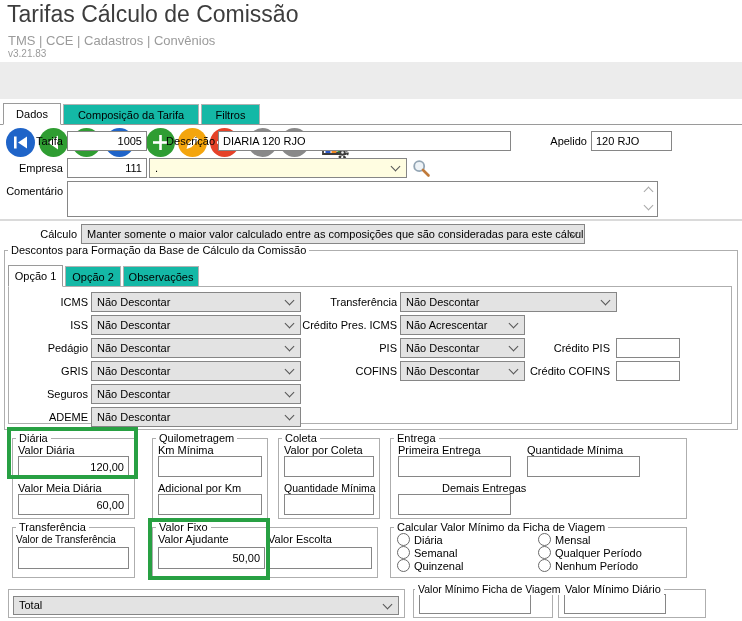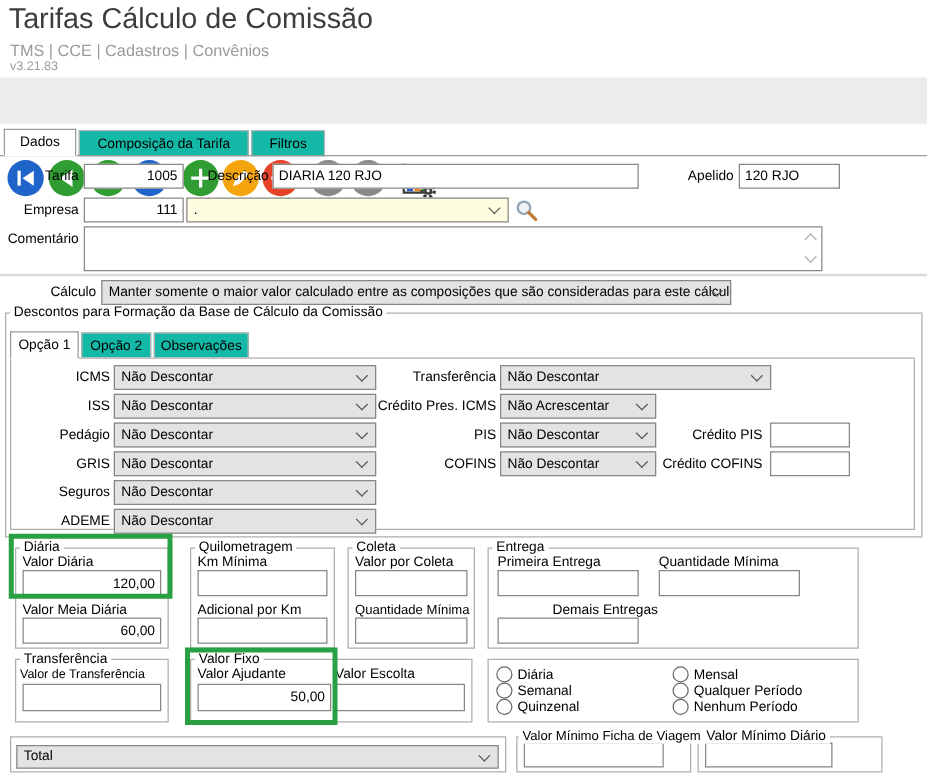--- a/index.html
+++ b/index.html
@@ -212,20 +212,21 @@
   <input class="inp" style="left: 18px; top: 547px; width: 111px; height: 22px;" value="">
 
   <div class="fs" style="left:152px;top:527px;width:226px;height:51px;"></div>
   <div class="leg" style="left:156px;top:521px;">Valor Fixo</div>
   <div class="lbl-l" style="left:158px;top:533px;">Valor Ajudante</div>
   <input class="inp num" style="left: 158px; top: 547px; width: 107px; height: 22px;" value="50,00">
   <div class="lbl-l" style="left:268px;top:533px;">Valor Escolta</div>
   <input class="inp" style="left: 268px; top: 547px; width: 104px; height: 22px;" value="">
 
   <div class="fs" style="left:390px;top:527px;width:297px;height:51px;"></div>
+  <div class="leg" style="left:394px;top:521px;">Calcular Valor Mínimo da Ficha de Viagem</div>
   <div class="radio" style="left:397px;top:533px;">
       <i></i>
       <span>Diária</span>
     </div>
   <div class="radio" style="left:397px;top:546px;">
       <i></i>
       <span>Semanal</span>
     </div>
   <div class="radio" style="left:397px;top:559px;">
       <i></i>

